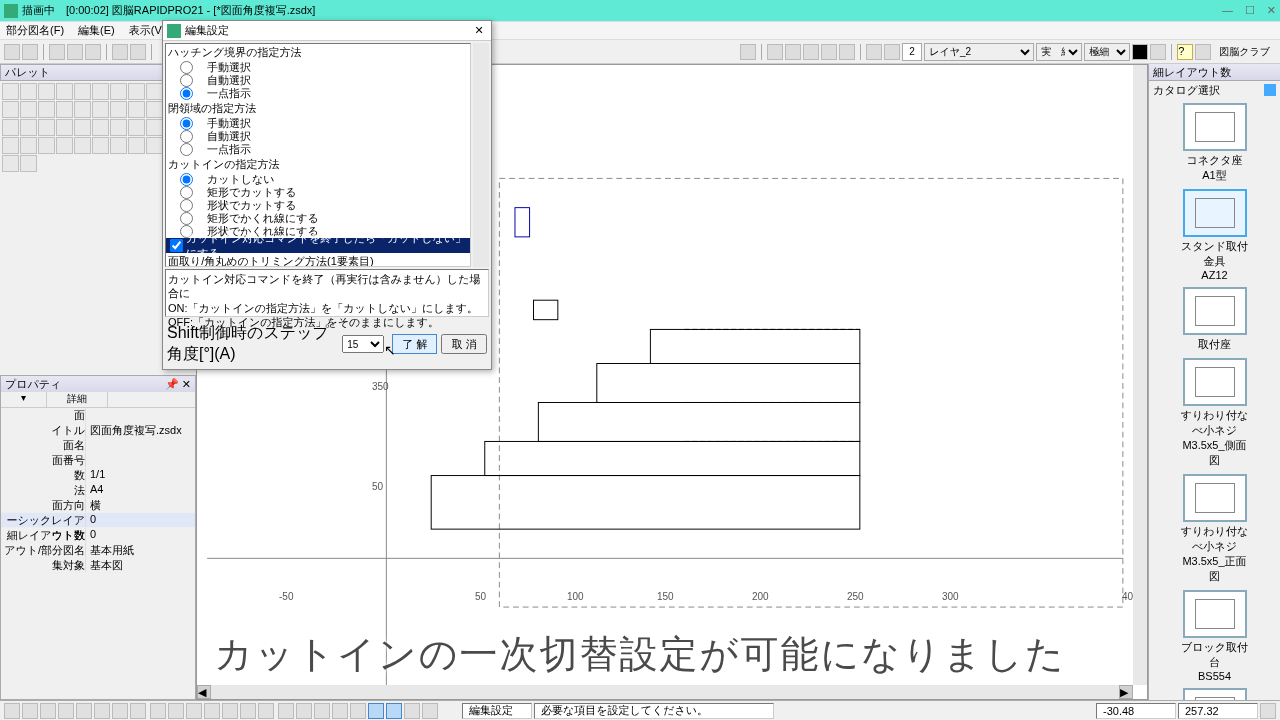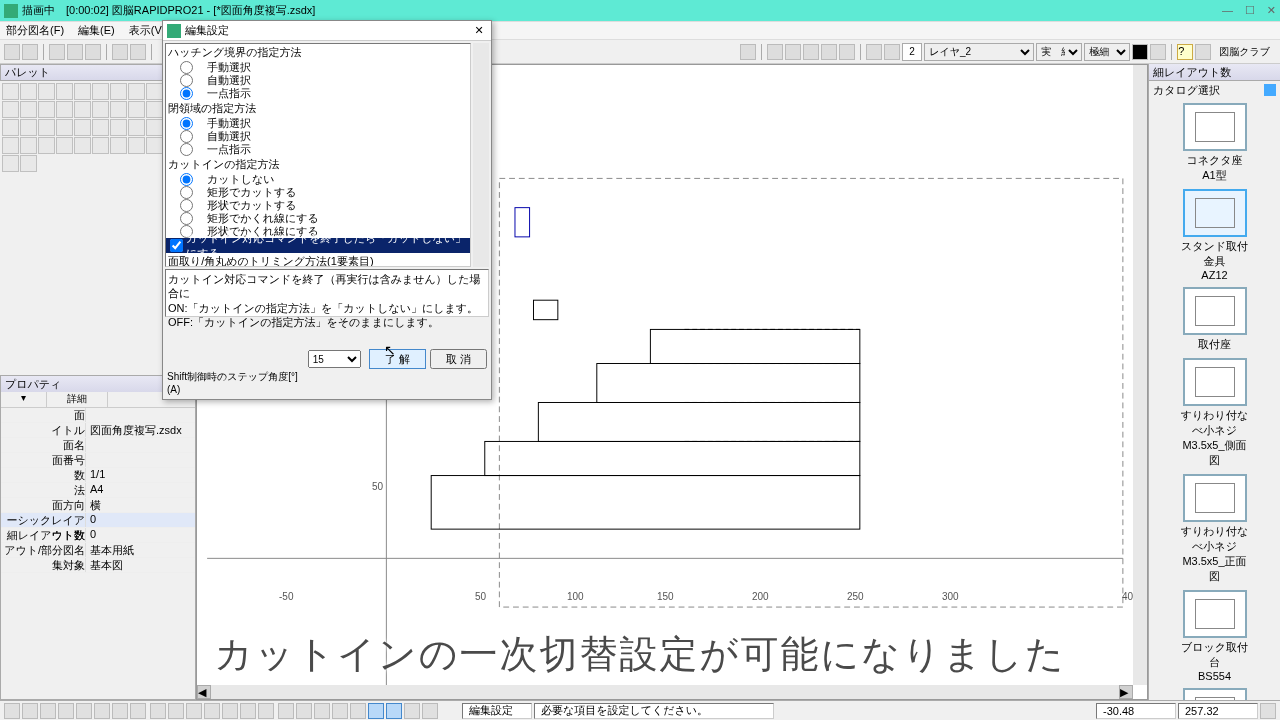--- a/index.html
+++ b/index.html
@@ -62,21 +62,21 @@
 .dlg-tree { flex: 1; background: #fff; border: 1px inset #ccc; margin: 2px; height: 224px; overflow: auto; font-size: 11px; }
 .dlg-tree .grp { padding: 1px 2px; }
 .dlg-tree .opt { padding: 0 2px 0 14px; height: 13px; display: flex; align-items: center; }
 .dlg-tree .opt input { margin-right: 3px; }
 .dlg-tree .check { padding: 0 2px 0 4px; height: 15px; display: flex; align-items: center; }
 .dlg-tree .check.hl { background: #0a246a; color: #fff; }
 .dlg-tree .check input { margin-right: 3px; }
 .dlg-vscroll { width: 16px; background: #e8e8e8; margin: 2px 2px 2px 0; }
 .dlg-desc { height: 48px; background: #fff; border: 1px inset #ccc; margin: 0 2px 2px; padding: 2px; font-size: 10px; line-height: 1.3; }
 .dlg-ft { display: flex; align-items: center; padding: 4px; gap: 4px; }
-.dlg-ft .lbl { font-size: 10px; margin-top: 47px; }
+.dlg-ft .lbl { font-size: 16px; }
 .dlg-ft select { width: 56px; height: 18px; font-size: 10px; }
 .dlg-ft button { width: 60px; height: 20px; font-size: 11px; }
 .dlg-ft button.ok { border: 1px solid #48c; background: #e0f0ff; }
 .cursor { position: absolute; left: 384px; top: 342px; font-size: 14px; z-index: 60; pointer-events: none; }
 .caption { position: absolute; left: 0; right: 0; bottom: 40px; font-size: 38px; color: #4a4a4a; text-align: center; font-family: "Meiryo", sans-serif; font-weight: 500; text-shadow: 0 0 4px #fff, 0 0 8px #fff; z-index: 40; letter-spacing: 2px; }
 .nav-btns { position: absolute; right: 134px; top: 56px; display: flex; gap: 1px; }
 .nav-btns .nb { width: 12px; height: 12px; background: #e0e0e0; border: 1px solid #aaa; font-size: 8px; text-align: center; line-height: 10px; }
 svg { width: 100%; height: 100%; }
 </style>
 </head>

